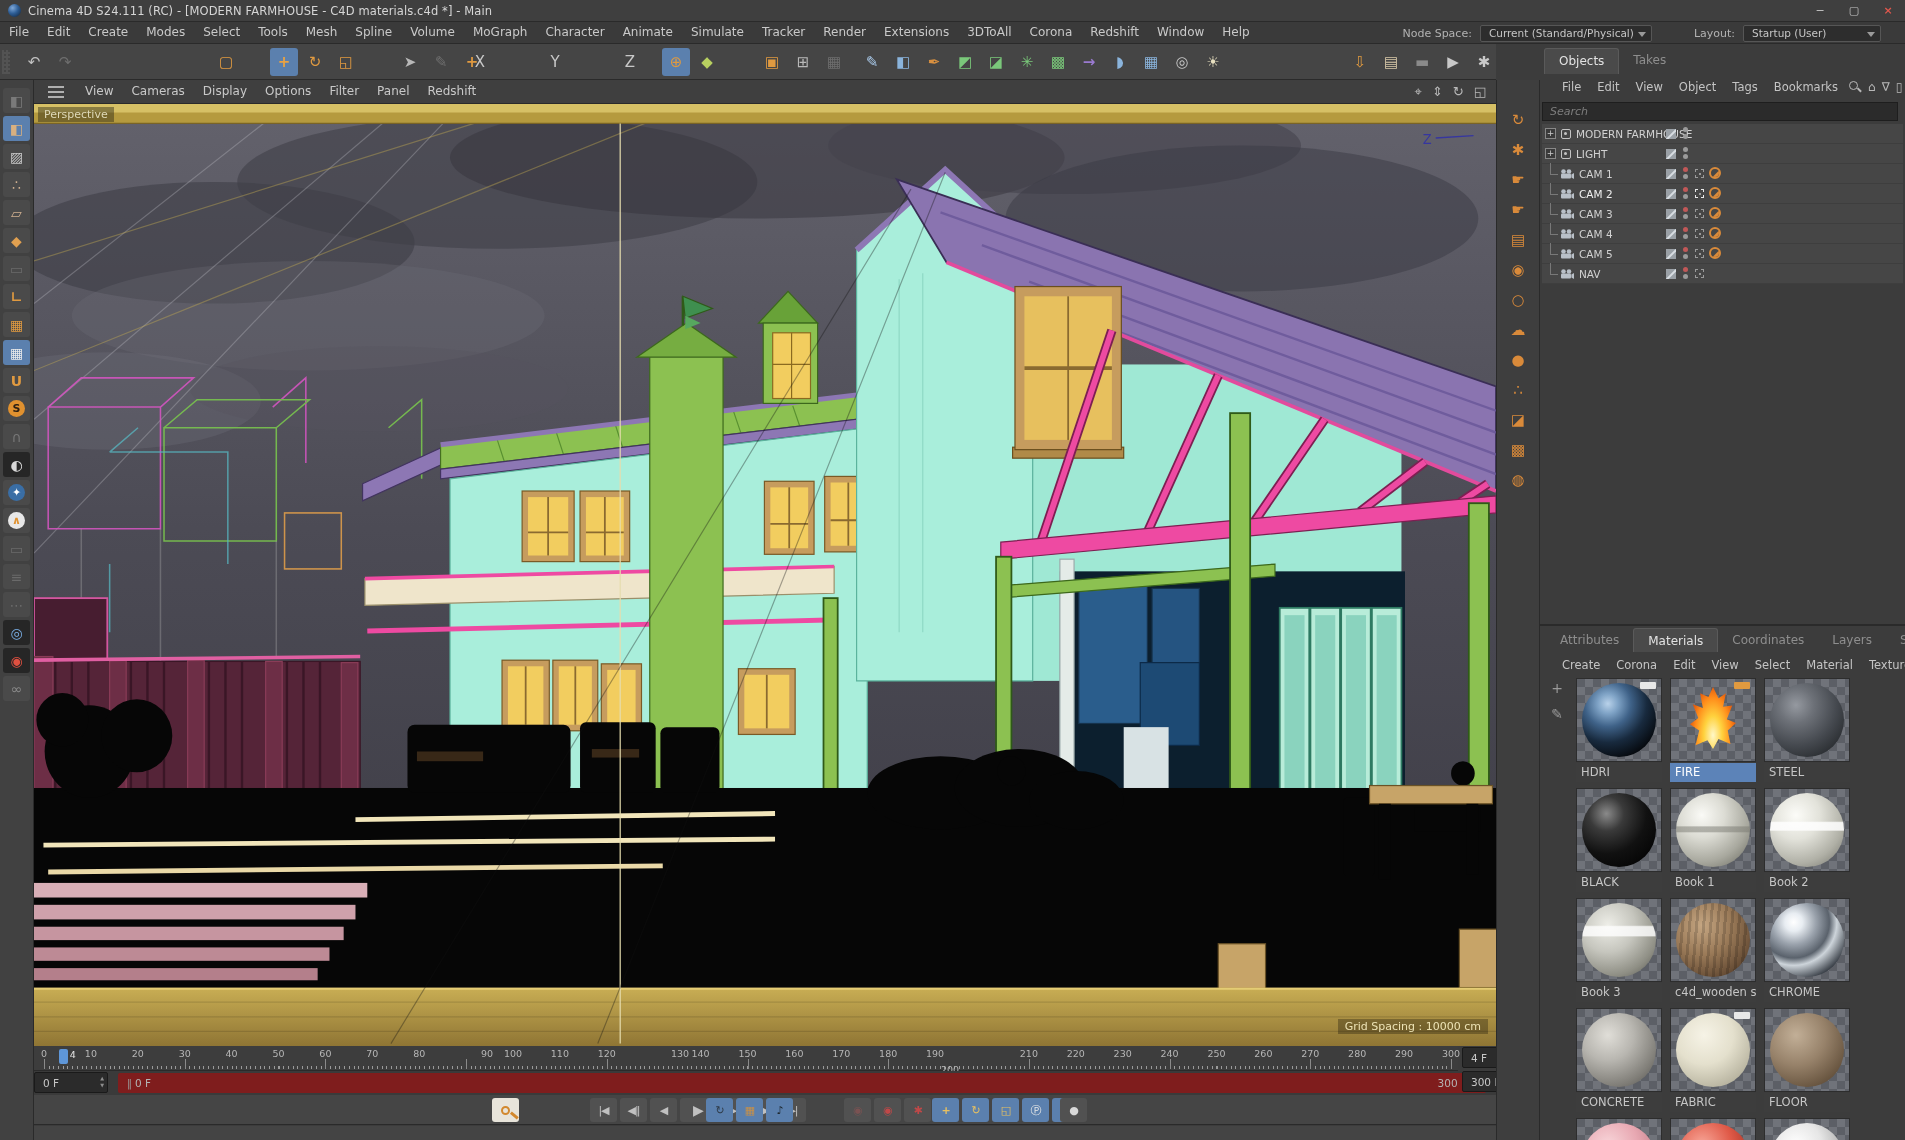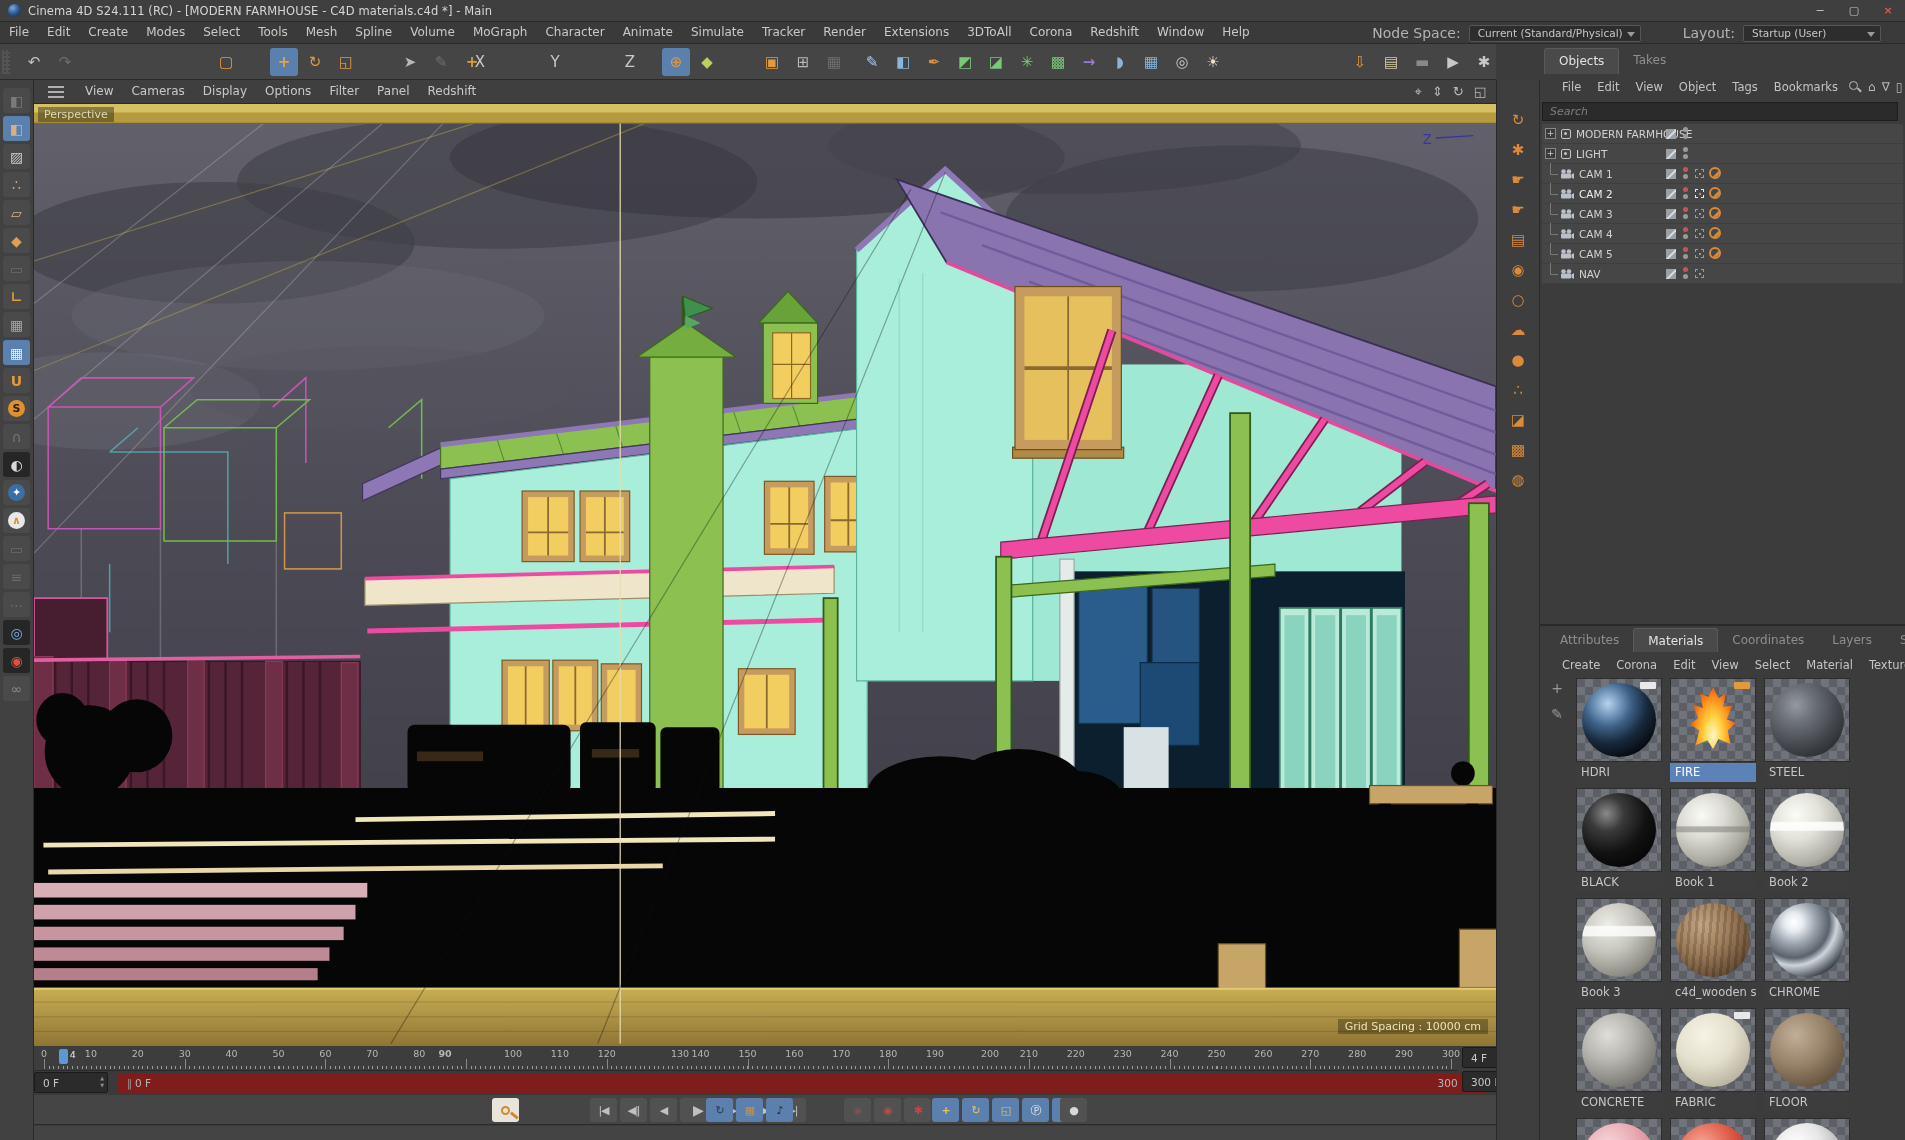--- a/index.html
+++ b/index.html
@@ -13,21 +13,21 @@
   #titlebar .logo{width:13px;height:13px;border-radius:50%;margin:0 7px 0 8px;background:radial-gradient(circle at 35% 30%,#7fa8d8 0%,#2e5e96 45%,#0d1e33 100%)}
   #titlebar .title{font-size:11.5px;color:#d6d6d6;letter-spacing:.1px}
   #titlebar .wctrls{margin-left:auto;display:flex}
   #titlebar .wbtn{width:34px;height:21px;text-align:center;line-height:21px;font-size:11px;color:#c8c8c8}
   #titlebar .wbtn.close{color:#e0574c;font-weight:700}
 
   
   #menubar{position:absolute;left:0;top:22px;width:1905px;height:22px;background:#3a3a3a;border-bottom:1px solid #2a2a2a;display:flex;align-items:center}
   .menu-item{font-size:12px;color:#c9c9c9;padding:0 9px;line-height:21px;cursor:default}
   #menubar-right{position:absolute;right:24px;top:0;height:22px;display:flex;align-items:center;gap:8px}
-  #menubar-right .ddlabel{font-size:14px;color:#b2b2b2}
+  #menubar-right .ddlabel{font-size:11px;color:#b2b2b2}
   .dd{background:#2d2d2d;border:1px solid #565656;height:17px;line-height:15px;font-size:10.5px;color:#c6c6c6;padding:0 18px 0 8px;border-radius:2px;position:relative;white-space:nowrap}
   .dd::after{content:'';position:absolute;right:5px;top:6px;border-left:4px solid transparent;border-right:4px solid transparent;border-top:5px solid #9a9a9a}
   .dd.w1{width:172px}.dd.w2{width:138px}
   #menubar-right .sp{width:26px}
 
   
   #toolbar{position:absolute;left:0;top:44px;width:1496px;height:36px;background:#454545;border-bottom:1px solid #2a2a2a}
   .tgroup{position:absolute;top:4px;display:flex;gap:3px}
   .tbtn{width:28px;height:28px;border-radius:3px;display:flex;align-items:center;justify-content:center;background:transparent}
   .tbtn.active{background:#5b80ae}
@@ -631,36 +631,36 @@
       <span class="tick-label" style="left: 56.9px;">10</span>
       <span class="tick-label" style="left: 103.8px;">20</span>
       <span class="tick-label" style="left: 150.7px;">30</span>
       <span class="tick-major" style="left: 150.7px;"></span>
       <span class="tick-label" style="left: 197.6px;">40</span>
       <span class="tick-label" style="left: 244.5px;">50</span>
       <span class="tick-label" style="left: 291.4px;">60</span>
       <span class="tick-major" style="left: 291.4px;"></span>
       <span class="tick-label" style="left: 338.3px;">70</span>
       <span class="tick-label" style="left: 385.2px;">80</span>
-      <span class="tick-label" style="left: 411px; font-weight: bold;">90</span>
+      <span class="tick-label" style="left: 453px;">90</span>
       <span class="tick-major" style="left: 432.1px;"></span>
       <span class="tick-label" style="left: 479px;">100</span>
       <span class="tick-label" style="left: 525.9px;">110</span>
       <span class="tick-label" style="left: 572.8px;">120</span>
       <span class="tick-major" style="left: 572.8px;"></span>
       <span class="tick-label" style="left: 646px;">130</span>
       <span class="tick-label" style="left: 666.6px;">140</span>
       <span class="tick-label" style="left: 713.5px;">150</span>
       <span class="tick-major" style="left: 713.5px;"></span>
       <span class="tick-label" style="left: 760.4px;">160</span>
       <span class="tick-label" style="left: 807.3px;">170</span>
       <span class="tick-label" style="left: 854.2px;">180</span>
       <span class="tick-major" style="left: 854.2px;"></span>
       <span class="tick-label" style="left: 901.1px;">190</span>
-      <span class="tick-label" style="left: 956px;">200</span>
+      <span class="tick-label" style="left: 916px; margin-top: 16px;">200</span>
       <span class="tick-label" style="left: 994.9px;">210</span>
       <span class="tick-major" style="left: 994.9px;"></span>
       <span class="tick-label" style="left: 1041.8px;">220</span>
       <span class="tick-label" style="left: 1088.7px;">230</span>
       <span class="tick-label" style="left: 1135.6px;">240</span>
       <span class="tick-major" style="left: 1135.6px;"></span>
       <span class="tick-label" style="left: 1182.5px;">250</span>
       <span class="tick-label" style="left: 1229.4px;">260</span>
       <span class="tick-label" style="left: 1276.3px; text-align: center;">270</span>
       <span class="tick-major" style="left: 1276.3px;"></span>

